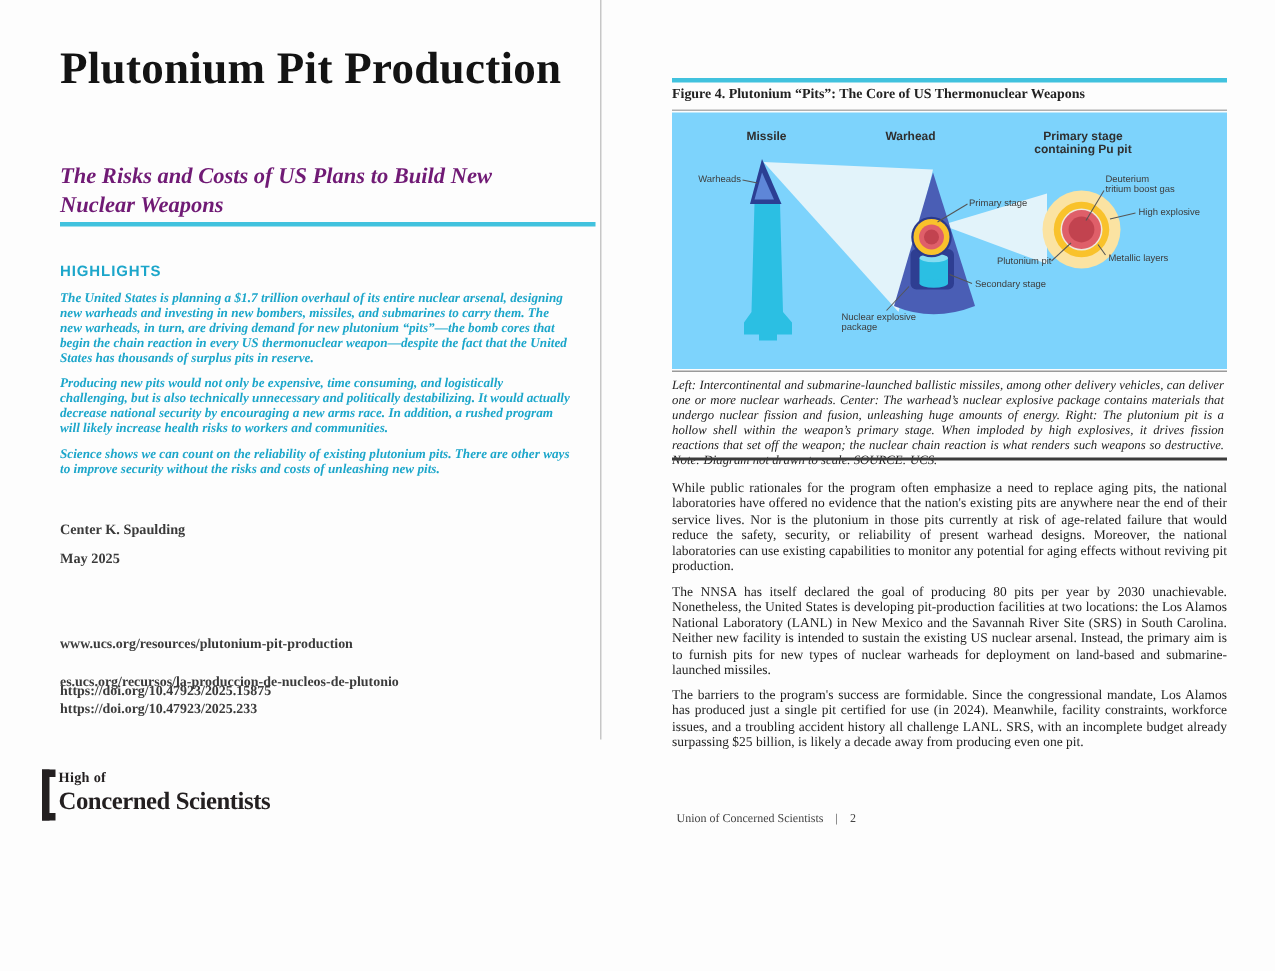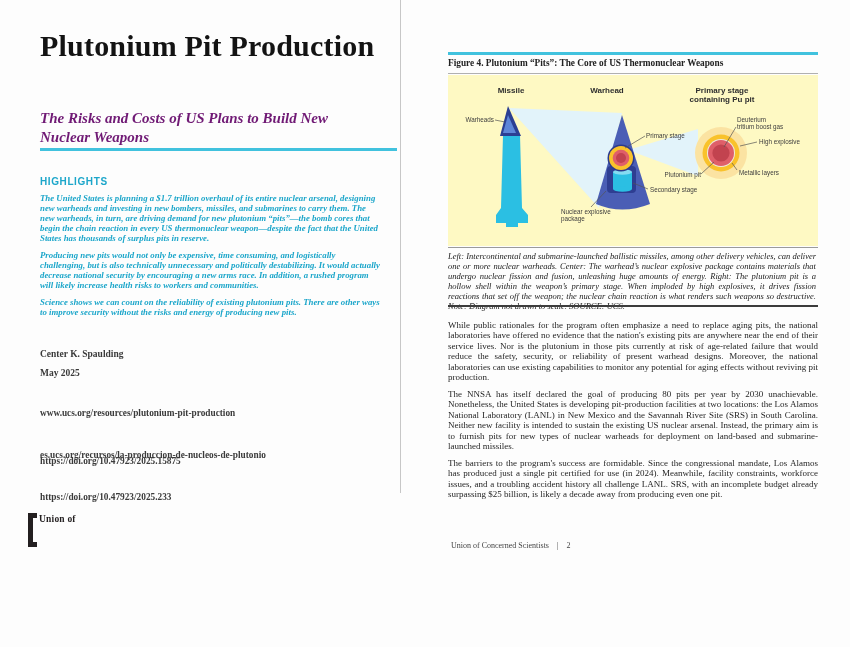--- a/index.html
+++ b/index.html
@@ -12,32 +12,32 @@
   .page-divider{left:400px;top:0;width:1px;height:493px;background:#c7c7c7;}
   .report-title{left:40px;top:26px;width:352px;font-size:30px;line-height:40px;font-weight:700;color:#131313;letter-spacing:.2px;}
   .report-subtitle{left:40px;top:109px;width:332px;font-size:15px;line-height:19px;font-weight:700;font-style:italic;color:#701a75;}
   .rule-teal-left{left:40px;top:148px;width:357px;height:3px;background:#41C2DE;}
   .hl-head{left:40px;top:176px;font-family:"Liberation Sans",sans-serif;font-size:10px;font-weight:700;letter-spacing:.6px;color:#1CA6CA;}
   .hl-p{left:40px;width:340px;font-size:8.8px;line-height:10px;font-weight:700;font-style:italic;color:#1CA6CA;text-align:left;}
   .hl-p1{top:193px;} .hl-p2{top:250px;} .hl-p3{top:297px;}
   .author{left:40px;top:349px;font-size:9.5px;font-weight:700;color:#3a3a3a;}
   .pubdate{left:40px;top:368px;font-size:9.5px;font-weight:700;color:#3a3a3a;}
   .rlink{left:40px;font-size:9.3px;font-weight:700;color:#3b3b3b;text-decoration:none;}
-  .rlink1{top:408px;} .rlink2{top:421px;margin-top:35px;} .rlink3{top:450px;} .rlink4{top:492px;}
+  .rlink1{top:425px;} .rlink2{top:421px;margin-top:35px;} .rlink3{top:450px;} .rlink4{top:468px;}
   .logo{left:28px;top:513px;display:flex;align-items:stretch;}
   .logo-bracket{width:9px;height:34px;border-left:5px solid #231f20;border-top:5px solid #231f20;border-bottom:5px solid #231f20;box-sizing:border-box;}
   .logo-text{margin-left:2px;color:#231f20;line-height:1;}
   .logo-top{font-size:9.5px;font-weight:700;letter-spacing:.2px;display:block;margin-top:2px;}
   .logo-bottom{font-size:16.5px;font-weight:700;letter-spacing:-.3px;display:block;margin-top:1px;}
   
   .rp{left:448px;width:370px;}
   .rule-teal-right{top:52px;height:3px;background:#41C2DE;}
   .fig-title{top:58px;font-size:9.3px;font-weight:700;color:#222;}
   .rule-gray1{top:73px;height:1px;background:#b0b0b0;}
-  .figure-box{top:75px;height:171px;background:#fef9c3;}
+  .figure-box{top:75px;height:171px;background:#7dd3fc;}
   .rule-gray2{top:247px;height:1px;background:#9a9a9a;}
   .fig-caption{top:252px;width:368px;font-size:8.5px;line-height:9.9px;font-style:italic;color:#222;text-align:justify;}
   .rule-dark{top:305px;height:2px;background:#3c3c3c;}
   .bodyp{width:370px;font-size:9px;line-height:10.4px;color:#1f1f1f;text-align:justify;}
   .bp1{top:320px;} .bp2{top:389px;} .bp3{top:458px;}
   .footer{top:541px;width:370px;text-align:left;font-size:8px;color:#444;}
   .footer span{margin:0 3px;}
   
   .figure-box{position:absolute;}
   .fig-svg{position:absolute;left:0;top:0;}
@@ -50,34 +50,35 @@
 
 <div class="abs page-divider"></div>
 
 <h1 class="abs report-title" style="margin:0;">Plutonium Pit Production</h1>
 <h2 class="abs report-subtitle" style="margin:0;">The Risks and Costs of US Plans to Build New Nuclear Weapons</h2>
 <div class="abs rule-teal-left"></div>
 
 <div class="abs hl-head">HIGHLIGHTS</div>
 <p class="abs hl-p hl-p1" style="margin:0;">The United States is planning a $1.7 trillion overhaul of its entire nuclear arsenal, designing new warheads and investing in new bombers, missiles, and submarines to carry them. The new warheads, in turn, are driving demand for new plutonium “pits”—the bomb cores that begin the chain reaction in every US thermonuclear weapon—despite the fact that the United States has thousands of surplus pits in reserve.</p>
 <p class="abs hl-p hl-p2" style="margin:0;">Producing new pits would not only be expensive, time consuming, and logistically challenging, but is also technically unnecessary and politically destabilizing. It would actually decrease national security by encouraging a new arms race. In addition, a rushed program will likely increase health risks to workers and communities.</p>
-<p class="abs hl-p hl-p3" style="margin:0;">Science shows we can count on the reliability of existing plutonium pits. There are other ways to improve security without the risks and energy of producing new pits.</p>
+<p class="abs hl-p hl-p3" style="margin:0;">Science shows we can count on the reliability of existing plutonium pits. There are other ways to improve security without the risks and costs of unleashing new pits.</p>
 
 <div class="abs author">Center K. Spaulding</div>
 <div class="abs pubdate">May 2025</div>
 
 <a class="abs rlink rlink1" href="#">www.ucs.org/resources/plutonium-pit-production</a>
 <a class="abs rlink rlink2" href="#">https://doi.org/10.47923/2025.15875</a>
 <a class="abs rlink rlink3" href="#">es.ucs.org/recursos/la-produccion-de-nucleos-de-plutonio</a>
 <a class="abs rlink rlink4" href="#">https://doi.org/10.47923/2025.233</a>
 
 <div class="abs logo">
   <div class="logo-bracket"></div>
   <div class="logo-text">
-    <span class="logo-top">Union of</span>
+    <span class="logo-top">High of</span>
+    <span class="logo-bottom">Concerned Scientists</span>
   </div>
 </div>
 
 <div class="abs rp rule-teal-right"></div>
 <div class="abs rp fig-title">Figure 4. Plutonium “Pits”: The Core of US Thermonuclear Weapons</div>
 <div class="abs rp rule-gray1"></div>
 
 <div class="abs rp figure-box">
   <svg class="fig-svg" width="370" height="171" viewBox="0 0 370 171">
 

